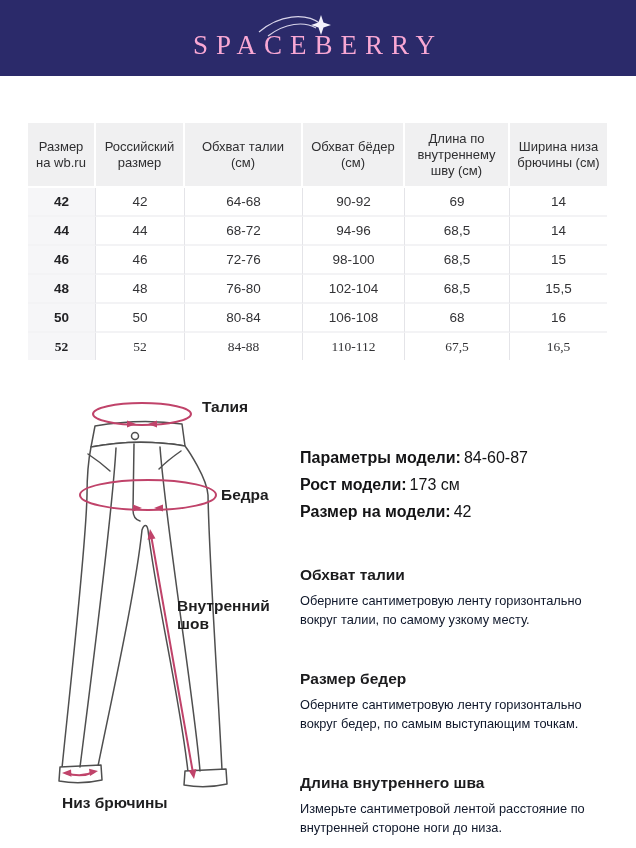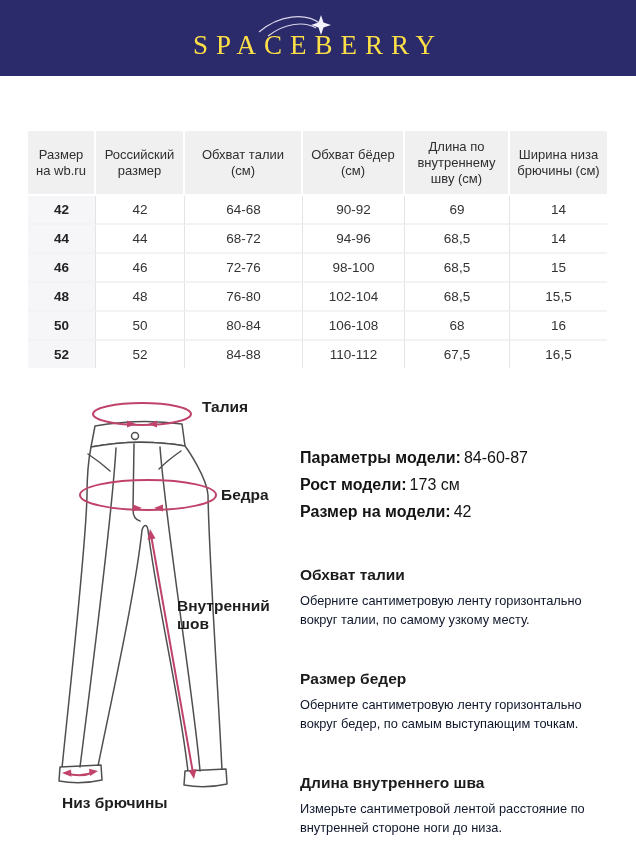--- a/index.html
+++ b/index.html
@@ -10,45 +10,45 @@
   }
 
   
   .brand-band {
     position:absolute; left:0; top:0; width:636px; height:76px;
     background:#2b2a6a; display:flex; align-items:center; justify-content:center;
   }
   .logo-wrap { position:relative; display:inline-block; }
   .logo-text {
     font-family:"Liberation Serif", serif; font-size:27px; letter-spacing:8px;
-    color:#fde047; font-weight:400; line-height:1; padding-top:14px; display:inline-block;
+    color:#f9a8d4; font-weight:400; line-height:1; padding-top:14px; display:inline-block;
   }
   .logo-star { position:absolute; left:62px; top:-9px; width:84px; height:36px; }
   .logo-star path.trail { stroke:#d9d5ea; stroke-width:1.2; fill:none; }
   .logo-star path.star { fill:#f4f2fb; }
 
   
   table.size-table {
-    position:absolute; left:28px; top:131px; width:579px;
+    position:absolute; left:28px; top:123px; width:579px;
     border-collapse:separate; border-spacing:0; table-layout:fixed;
     color:#2f2f31;
   }
   .size-table th {
     background:#f0f0f1; font-weight:400; height:59px; vertical-align:middle;
     text-align:center; font-size:13px; line-height:16px; padding:2px 5px;
     border-right:2px solid #ffffff; border-bottom:2px solid #ffffff;
   }
   .size-table th:last-child { border-right:none; }
   .size-table td {
     background:#ffffff; text-align:center; height:27px; vertical-align:middle;
     font-size:13.5px; padding:0; border-right:1px solid #e4e4e8;
     border-bottom:2px solid #f3f3f5; color:#333336;
   }
   .size-table td:last-child { border-right:none; }
-  .size-table tr:last-child td { border-bottom:none; }
+  .size-table tr:last-child td { border-bottom:none;font-family:Liberation Serif, serif; }
   .size-table td.col-first { background:#f6f6f8; font-weight:700; color:#232326; }
 
   
   .pants-svg { position:absolute; left:28px; top:388px; width:260px; height:415px; }
   .pants-svg .ink { stroke:#4f4f4f; stroke-width:1.5; fill:none; stroke-linecap:round; }
   .pants-svg .ink-fill { stroke:#4f4f4f; stroke-width:1.5; fill:#ffffff; stroke-linejoin:round; }
   .pants-svg .meas { stroke:#c0436a; stroke-width:2; fill:none; stroke-linecap:round; }
   .pants-svg .meas-head { fill:#c0436a; stroke:none; }
 
   .diag-label {

